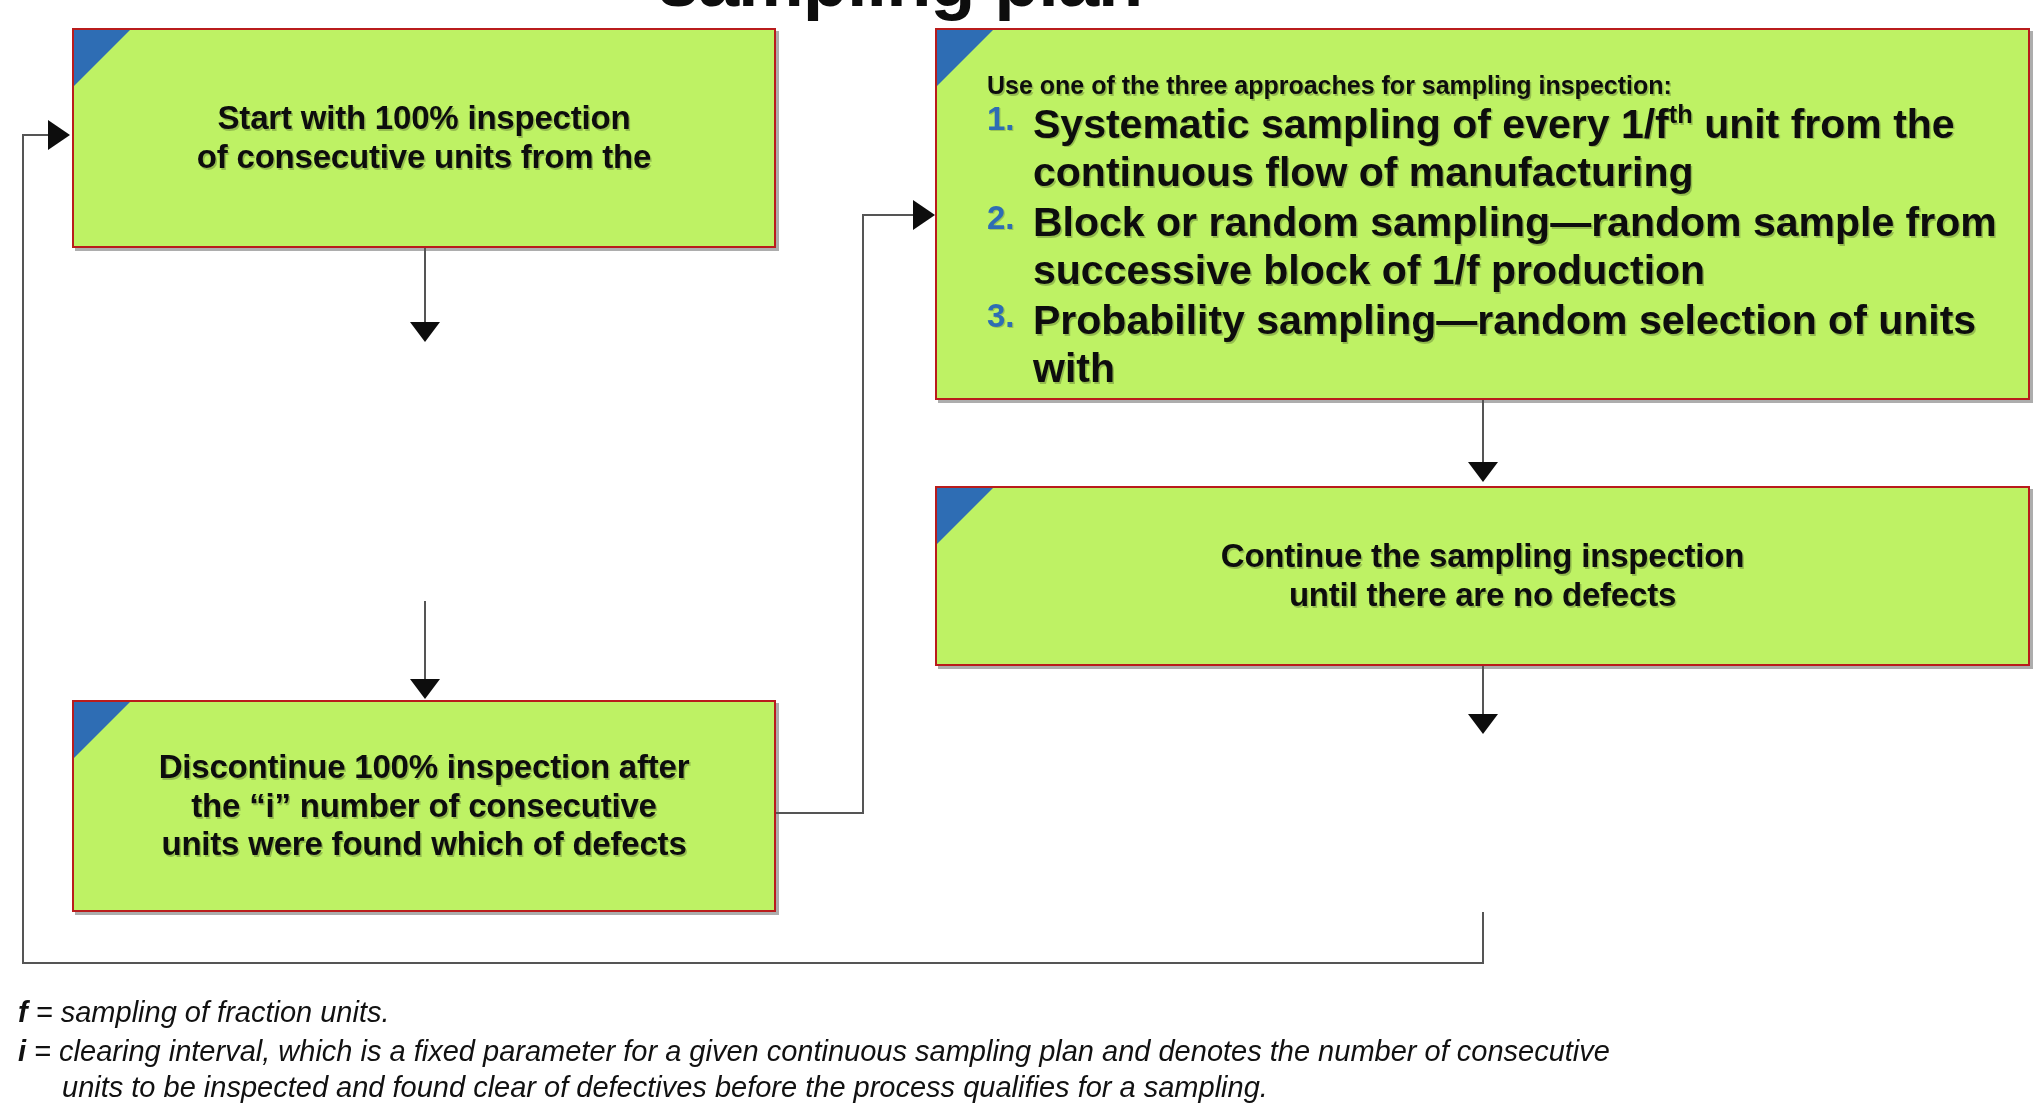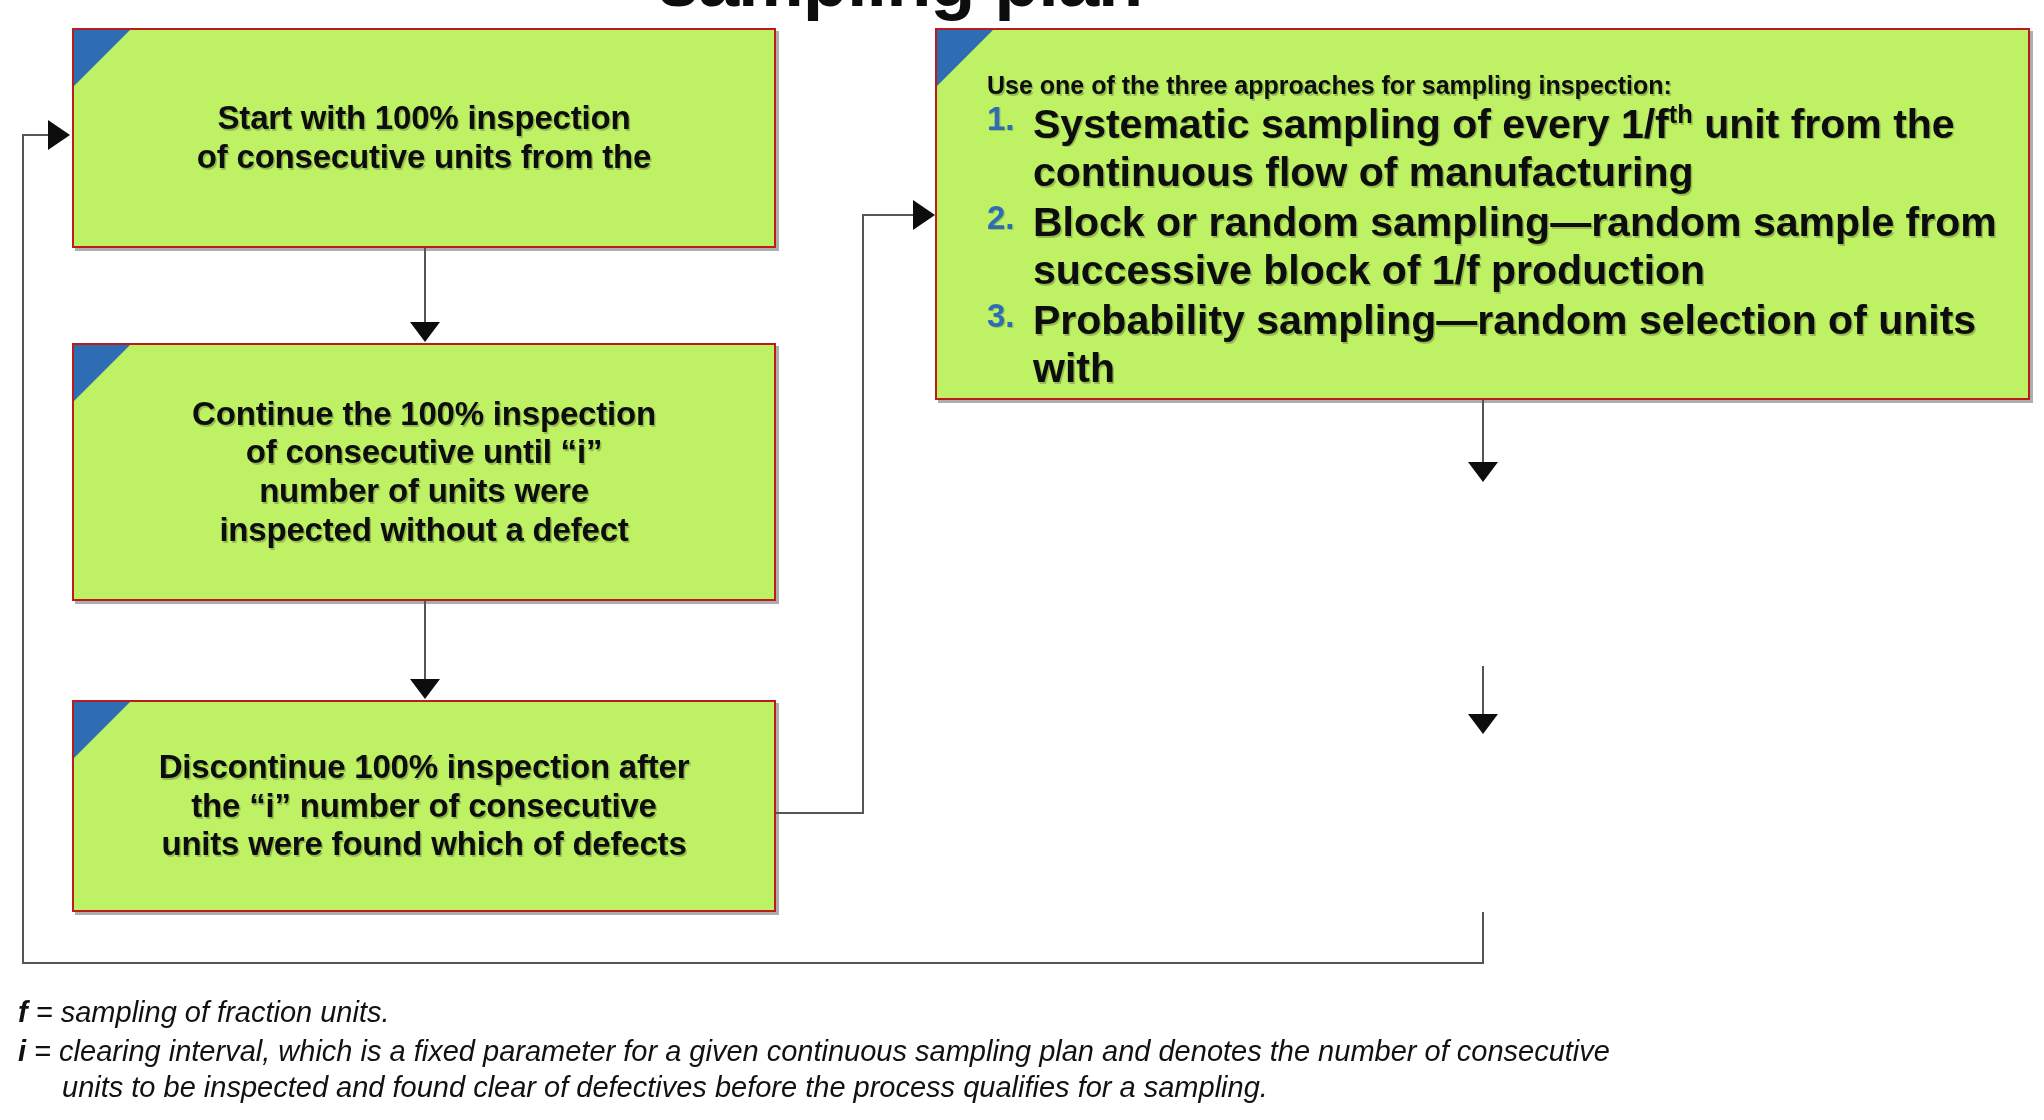--- a/index.html
+++ b/index.html
@@ -171,29 +171,20 @@
   <div class="title-sliver">sampling plan</div>
 
   <div class="box" style="left:72px; top:28px; width:704px; height:220px;">
     <span class="corner"></span>
     <div class="box-body">
       <div class="line">Start with 100% inspection</div>
       <div class="line">of consecutive units from the</div>
     </div>
   </div>
 
-  <div class="box" style="left:72px; top:343px; width:704px; height:258px;">
-    <span class="corner"></span>
-    <div class="box-body">
-      <div class="line">Continue the 100% inspection</div>
-      <div class="line">of consecutive until “i”</div>
-      <div class="line">number of units were</div>
-      <div class="line">inspected without a defect</div>
-    </div>
-  </div>
 
   <div class="box" style="left:72px; top:700px; width:704px; height:212px;">
     <span class="corner"></span>
     <div class="box-body">
       <div class="line">Discontinue 100% inspection after</div>
       <div class="line">the “i” number of consecutive</div>
       <div class="line">units were found which of defects</div>
     </div>
   </div>
 
@@ -212,20 +203,27 @@
         <span class="li-text"><span>Block or random sampling—random sample from</span><span class="l2">successive block of 1/f production</span></span>
       </div>
 
       <div class="li">
         <span class="li-num">3.</span>
         <span class="li-text"><span>Probability sampling—random selection of units with</span></span>
       </div>
     </div>
   </div>
 
+  <div class="box" style="left:935px; top:486px; width:1095px; height:180px;">
+    <span class="corner"></span>
+    <div class="box-body">
+      <div class="line">Continue the sampling inspection</div>
+      <div class="line">until there are no defects</div>
+    </div>
+  </div>
 
 
   <div class="vline" style="left:424px; top:248px; height:76px;"></div>
   <div class="arrow-down" style="left:410px; top:322px;"></div>
 
   <div class="vline" style="left:424px; top:601px; height:78px;"></div>
   <div class="arrow-down" style="left:410px; top:679px;"></div>
 
   <div class="hline" style="left:776px; top:812px; width:88px;"></div>
   <div class="vline" style="left:862px; top:214px; height:600px;"></div>

